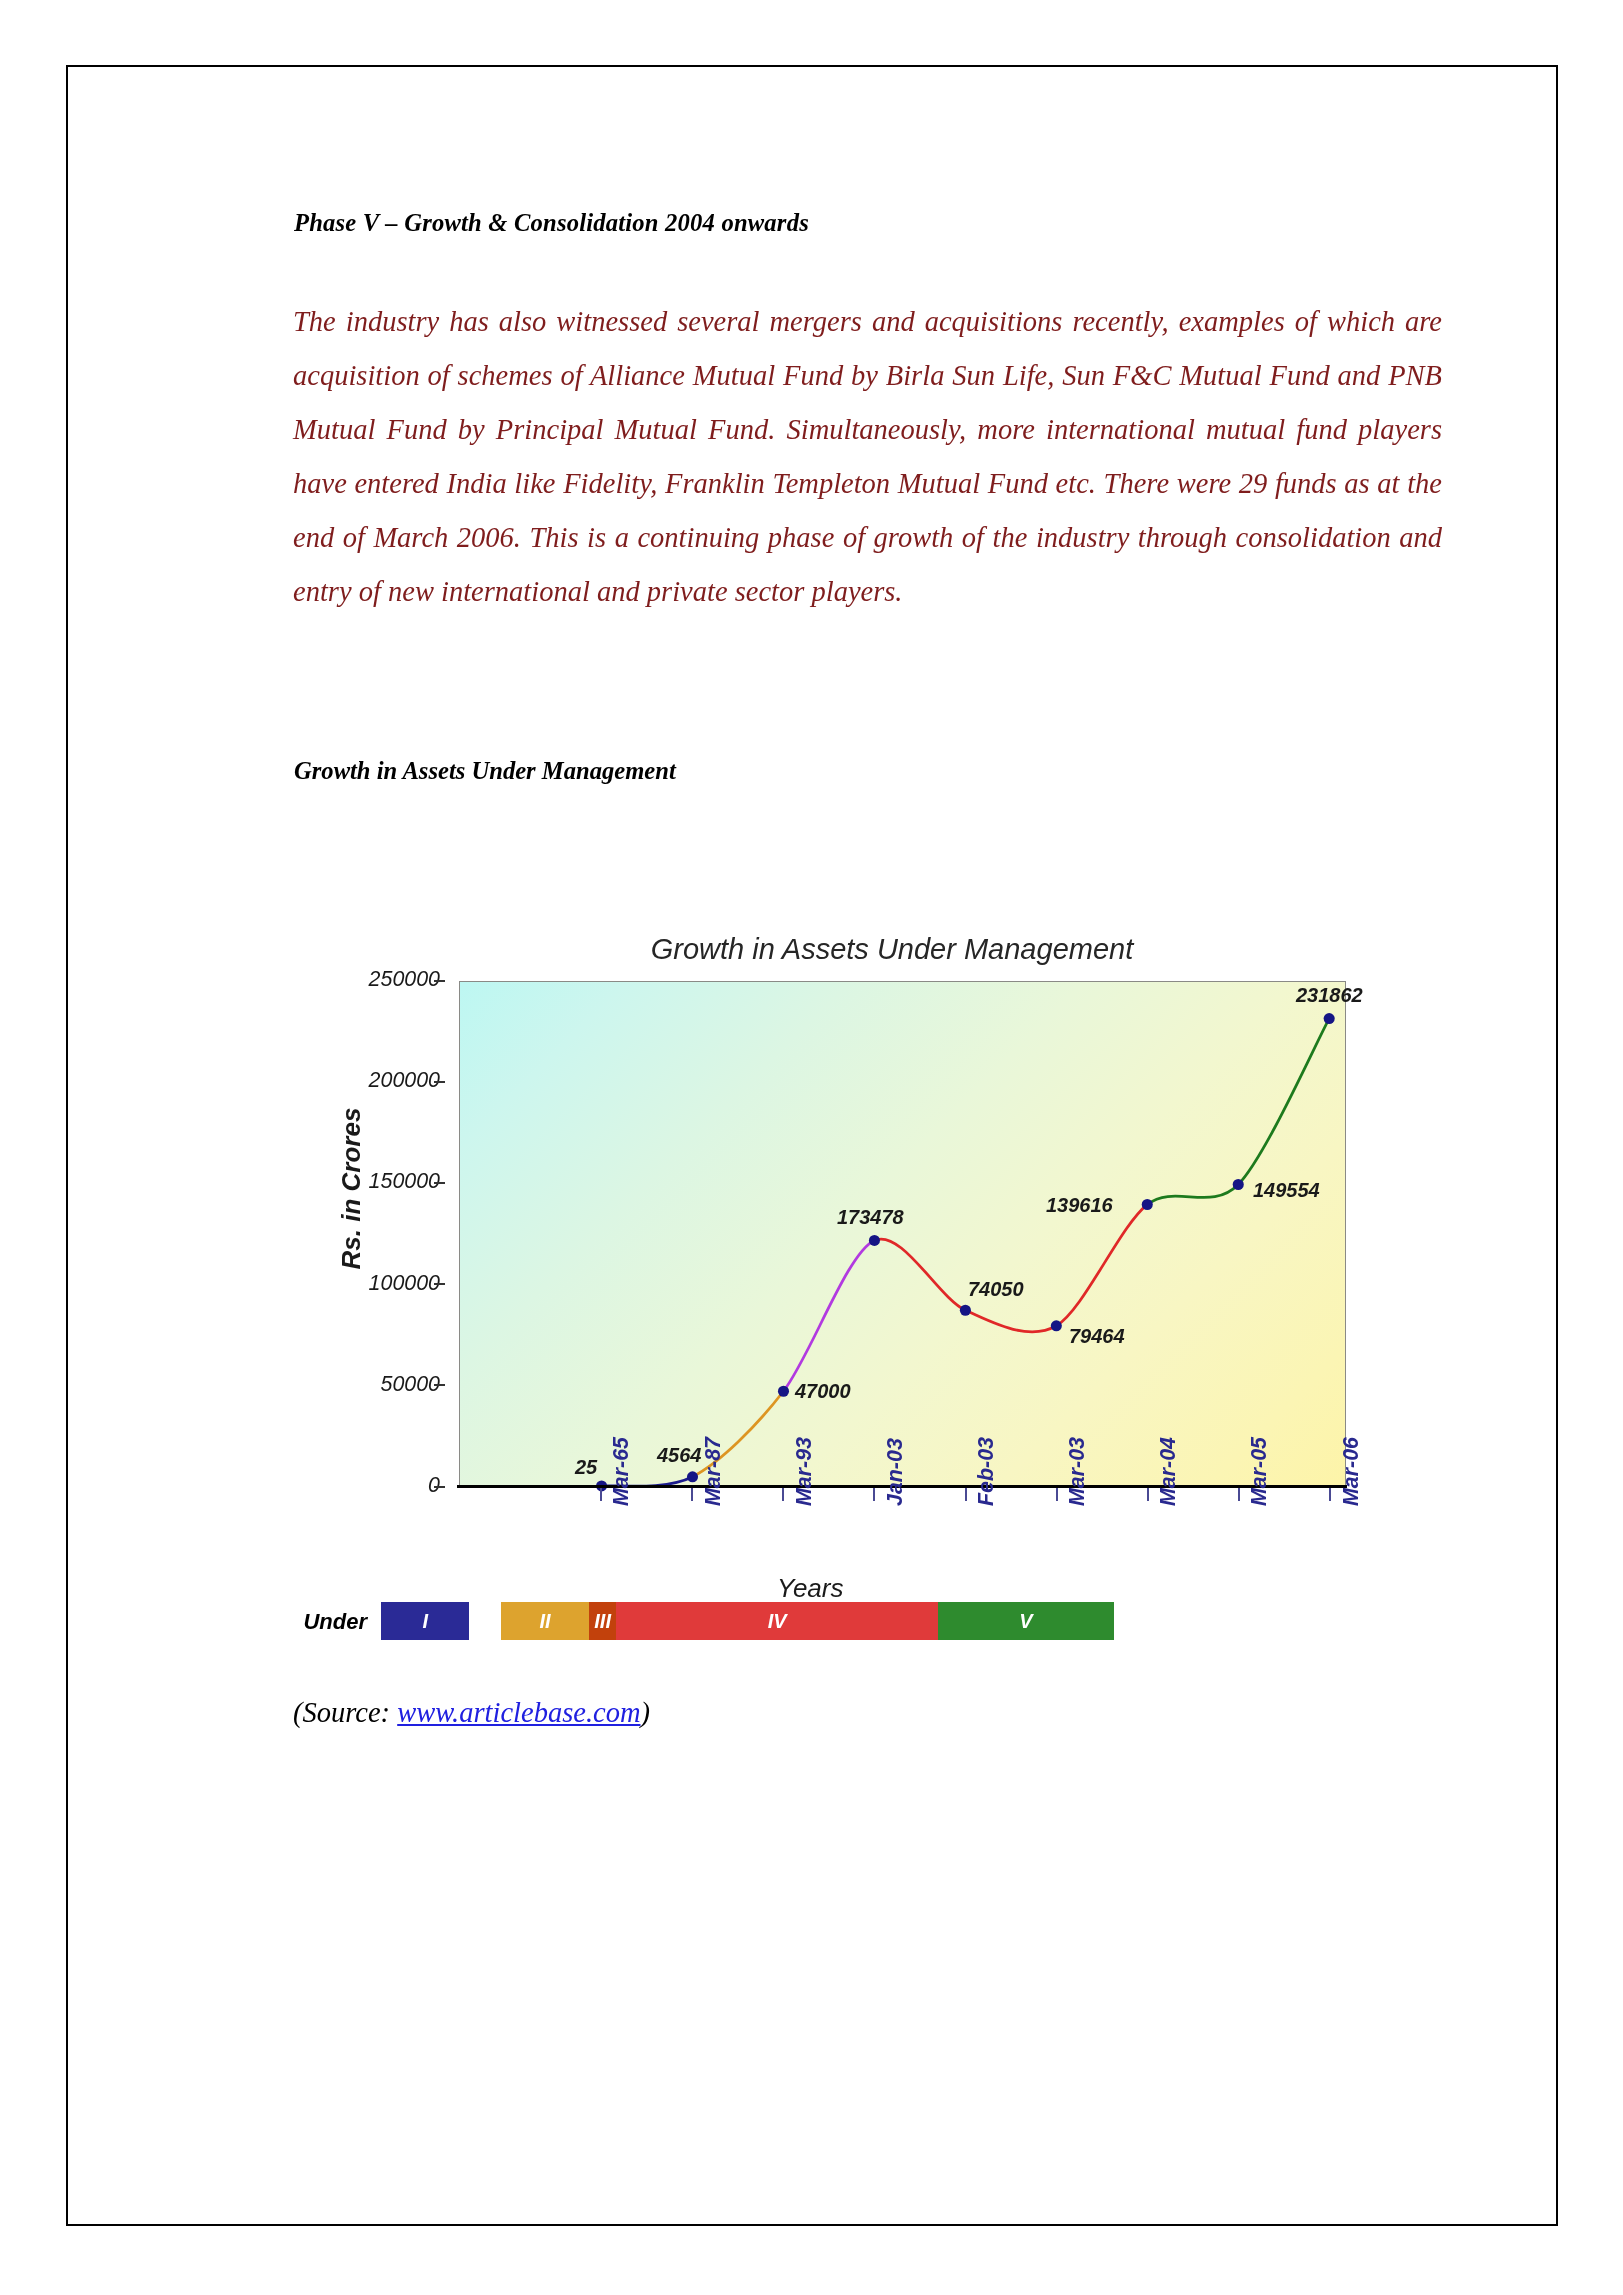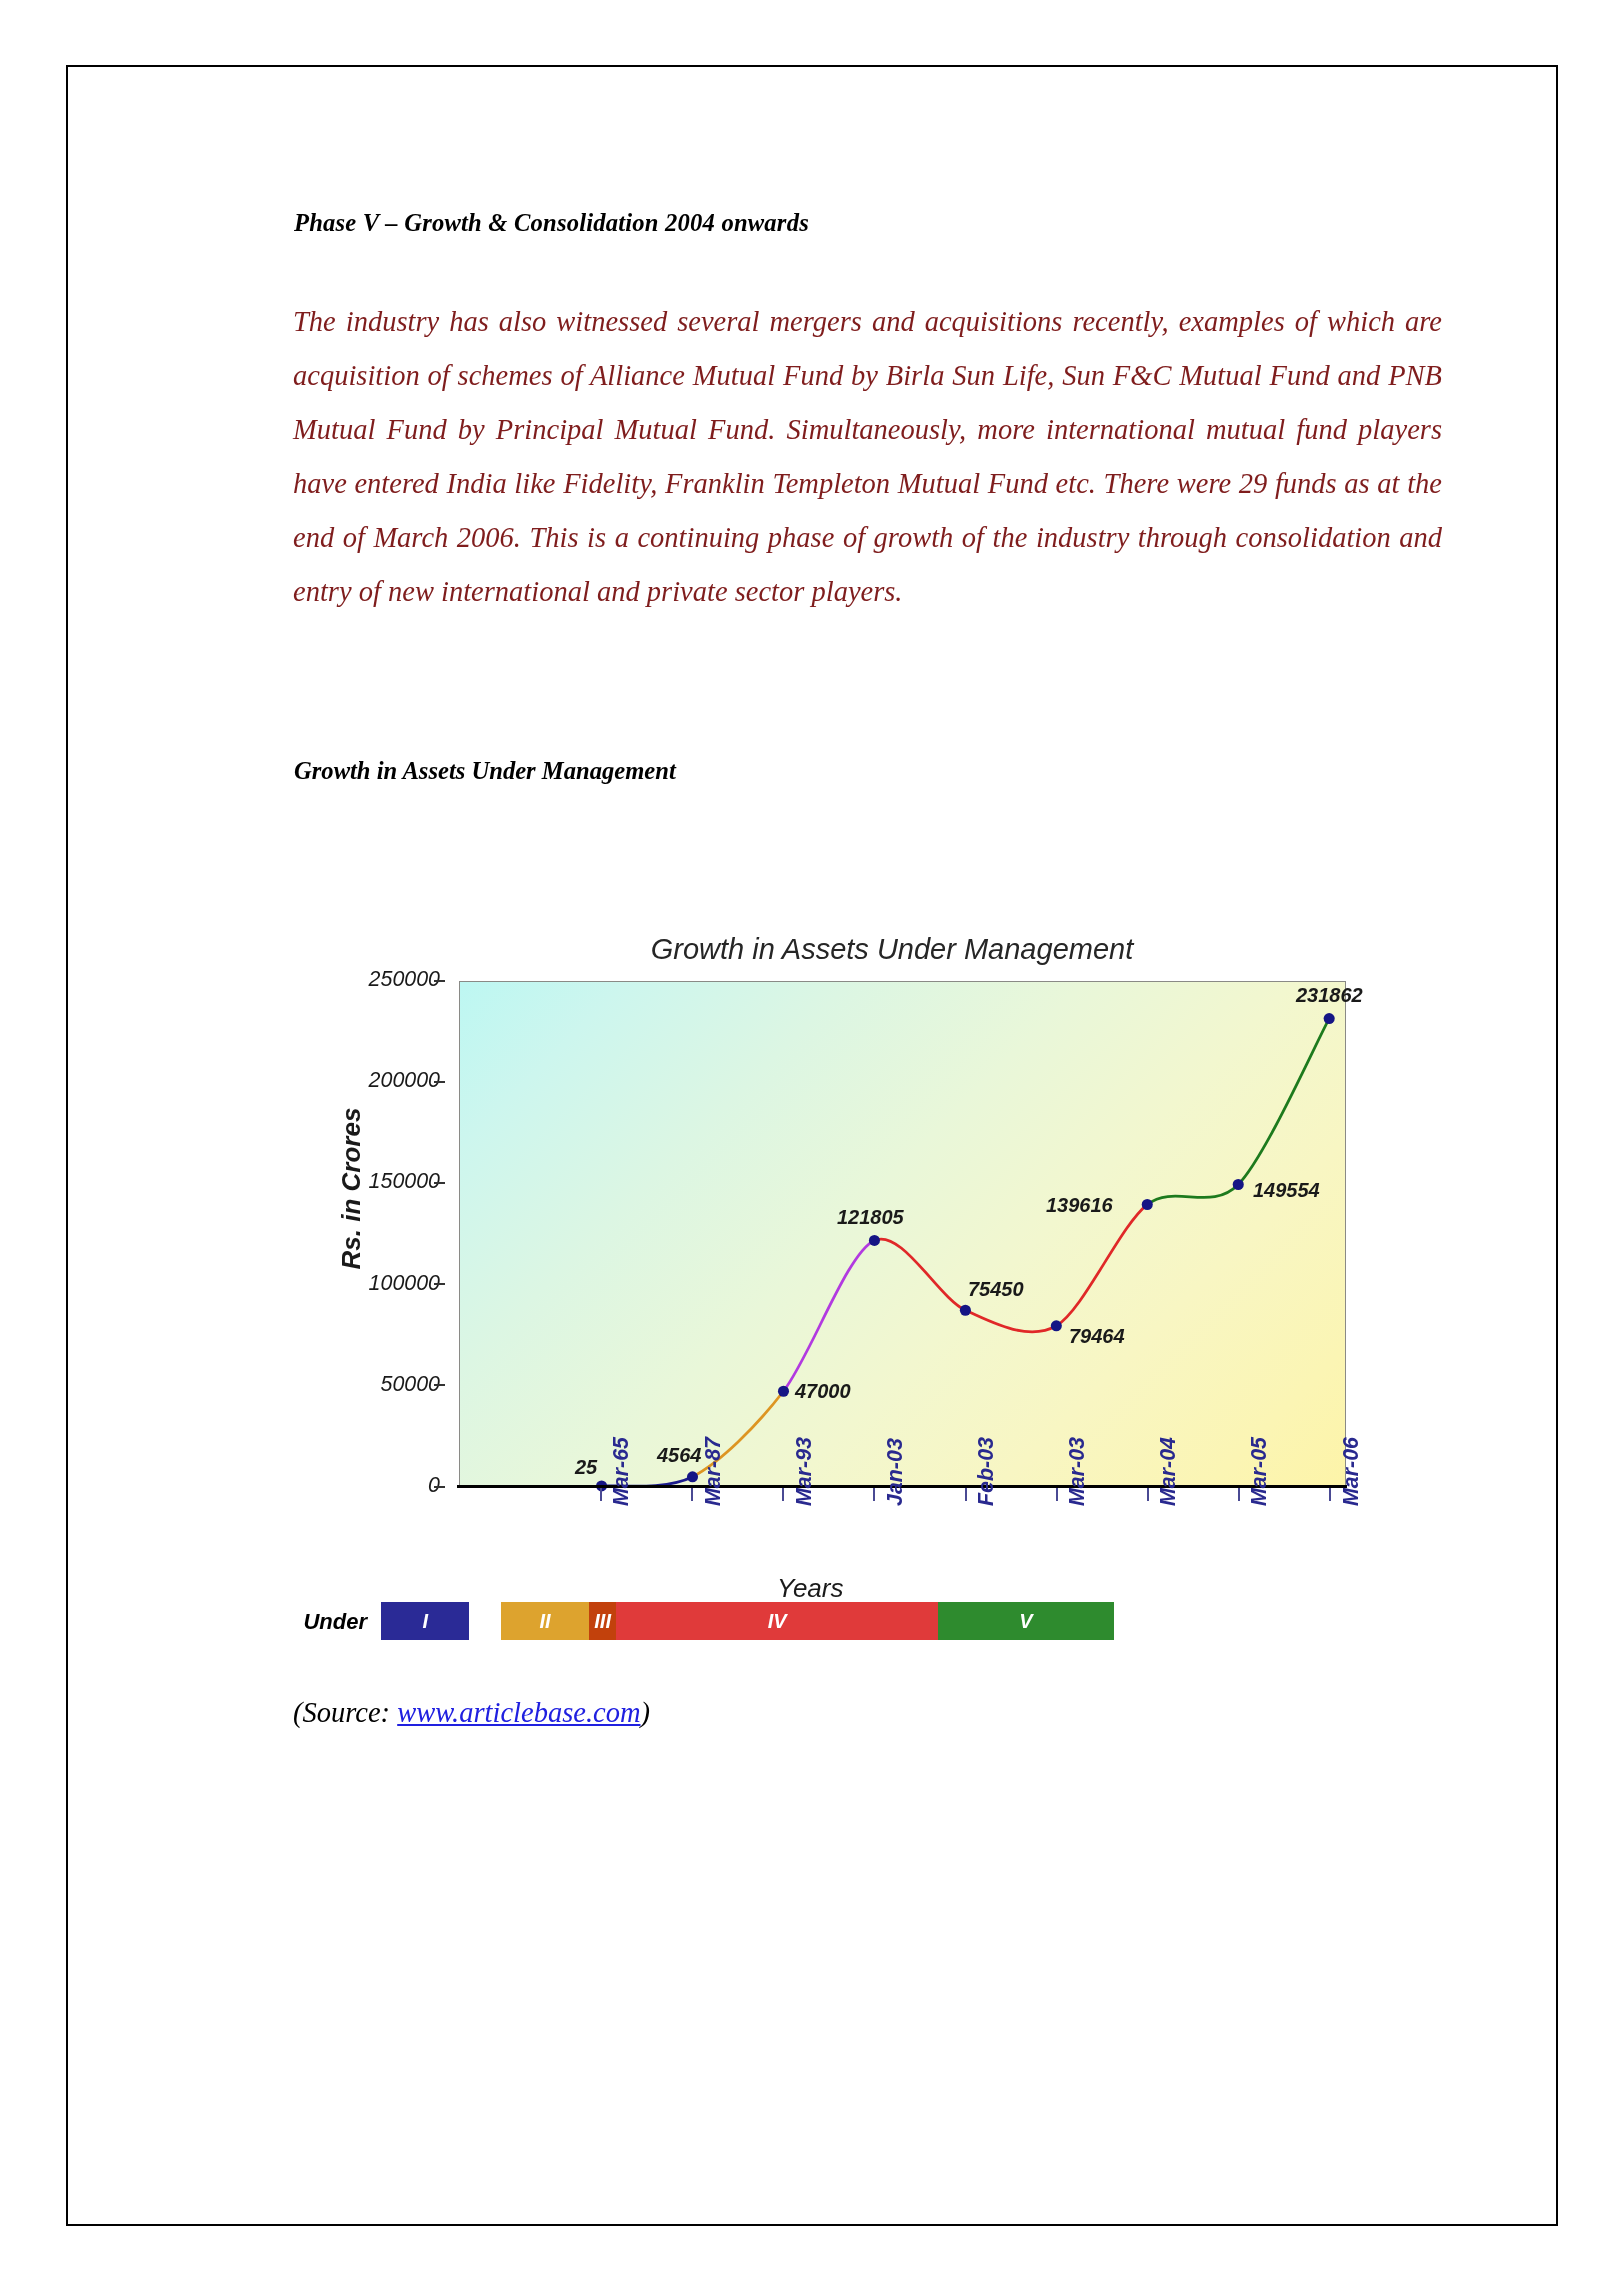--- a/index.html
+++ b/index.html
@@ -193,22 +193,22 @@
                 <circle cx="639" cy="415.49112" r="7" fill="#151585"></circle>
                 <circle cx="754" cy="435.20787199999995" r="7" fill="#151585"></circle>
                 <circle cx="869" cy="281.699968" r="7" fill="#151585"></circle>
                 <circle cx="984" cy="256.338192" r="7" fill="#151585"></circle>
                 <circle cx="1099" cy="46.28817600000002" r="7" fill="#151585"></circle>
               </g>
           </svg>
         <div class="pt-label" style="left: 115px; top: 474px;">25</div>
             <div class="pt-label" style="left: 197px; top: 462px;">4564</div>
             <div class="pt-label" style="left: 335px; top: 398px;">47000</div>
-            <div class="pt-label" style="left: 377px; top: 224px;">121805</div>
-            <div class="pt-label" style="left: 508px; top: 296px;">75450</div>
+            <div class="pt-label" style="left: 377px; top: 224px;">173478</div>
+            <div class="pt-label" style="left: 508px; top: 296px;">74050</div>
             <div class="pt-label" style="left: 609px; top: 343px;">79464</div>
             <div class="pt-label" style="left: 586px; top: 212px;">139616</div>
             <div class="pt-label" style="left: 793px; top: 197px;">149554</div>
             <div class="pt-label" style="left: 836px; top: 1.8px;">231862</div>
           </div>
 
         <div id="xaxis-line"></div>
         <div id="xaxis-ticks">
             <div class="xtickmark" style="left: 314px;"></div>
             <div class="xtick-label" style="left: 323px;">Mar-65</div>

